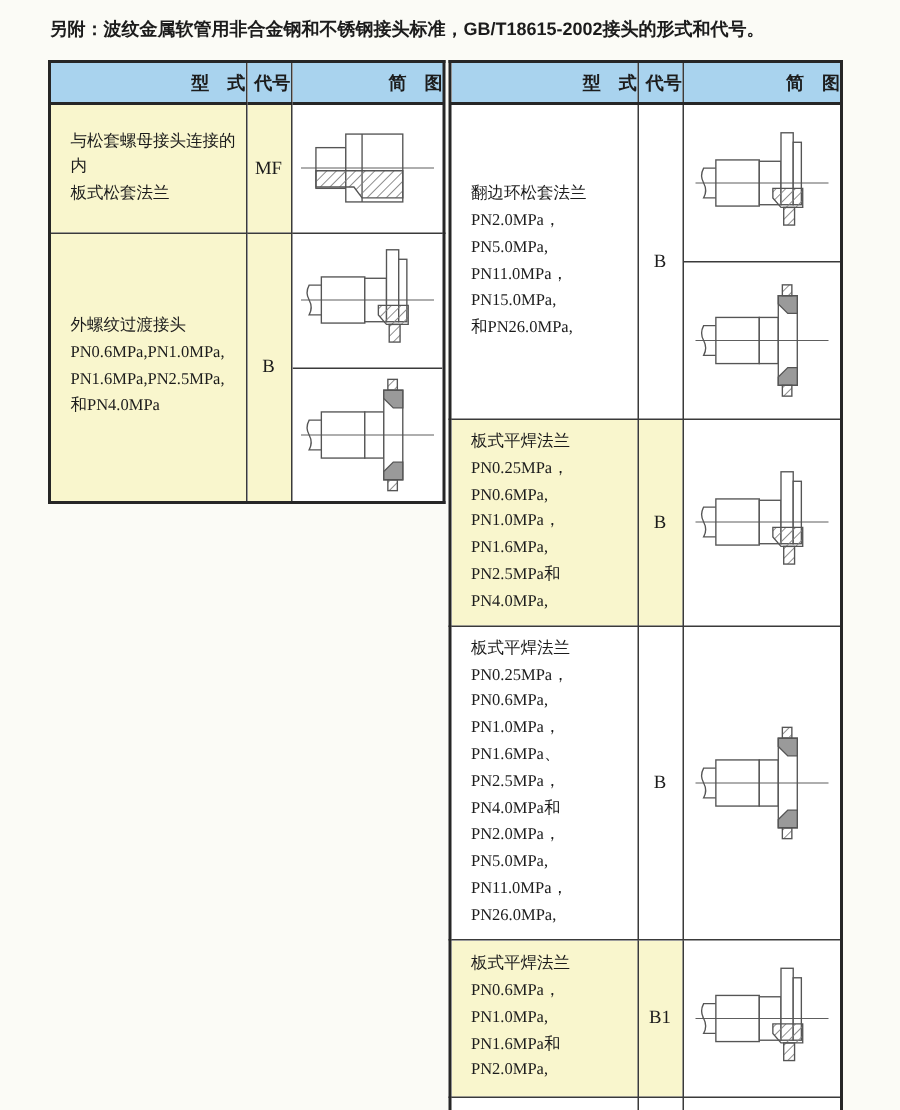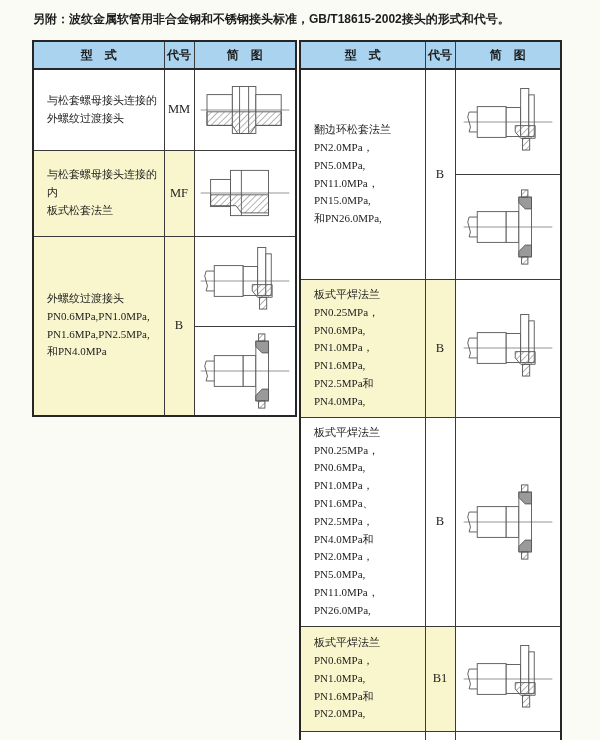--- a/index.html
+++ b/index.html
@@ -28,21 +28,21 @@
   #right-table{left:299px;}
   .jtable th,.jtable td{
     border:1px solid #3a3a3a;
     padding:0;
     vertical-align:middle;
     overflow:hidden;
   }
   .jtable th{
     background:var(--header-bg,#a9d3ee);
     font-size:12px;font-weight:bold;
-    text-align:center;
+    text-align:right;
     height:26px;
     border-bottom:2px solid #262626;
   }
   td.type{
     font-family:"Liberation Serif", serif;
     font-size:11px;
     line-height:1.62;
     padding:6px 4px 6px 13px;
     white-space:pre-line;
     background:#fff;
@@ -81,43 +81,20 @@
         <col style="width:102px">
       </colgroup>
     <thead>
       <tr>
         <th>型　式</th>
         <th>代号</th>
         <th>简　图</th>
       </tr>
     </thead>
     <tbody>
-      <tr style="height:81px">
-        <td class="type">与松套螺母接头连接的
-外螺纹过渡接头</td>
-        <td class="code">MM</td>
-        <td class="diag">
-            <div class="dwrap">
-              <svg width="94" height="76" viewBox="0 0 100 84" xmlns="http://www.w3.org/2000/svg" fill="none" stroke-width="1">
-                <defs>
-                  <pattern id="h3" patternUnits="userSpaceOnUse" width="5" height="5" patternTransform="rotate(45)">
-                    <line x1="0" y1="0" x2="0" y2="5" stroke="#808080" stroke-width="1.3"></line>
-                  </pattern>
-                </defs>
-                <rect x="8" y="25" width="28" height="34" fill="#fff" stroke="#555555"></rect>
-                <rect x="36" y="16" width="26" height="52" fill="#fff" stroke="#555555"></rect>
-                <line x1="44" y1="16" x2="44" y2="68" stroke="#555555"></line>
-                <line x1="54" y1="16" x2="54" y2="68" stroke="#555555"></line>
-                <rect x="62" y="25" width="28" height="34" fill="#fff" stroke="#555555"></rect>
-                <polygon points="8,44 90,44 90,59 62,59 56,68 42,68 36,59 8,59" fill="url(#h3)" stroke="#555555"></polygon>
-                <line x1="1" y1="42" x2="99" y2="42" stroke="#555555" stroke-width="0.7"></line>
-              </svg>
-            </div>
-          </td>
-      </tr>
       <tr style="height:86px" class="hl">
         <td class="type">与松套螺母接头连接的内
 板式松套法兰</td>
         <td class="code">MF</td>
         <td class="diag">
             <div class="dwrap">
               <svg width="94" height="76" viewBox="0 0 100 84" xmlns="http://www.w3.org/2000/svg" fill="none" stroke-width="1">
                 <defs>
                   <pattern id="h4" patternUnits="userSpaceOnUse" width="5" height="5" patternTransform="rotate(45)">
                     <line x1="0" y1="0" x2="0" y2="5" stroke="#808080" stroke-width="1.3"></line>

